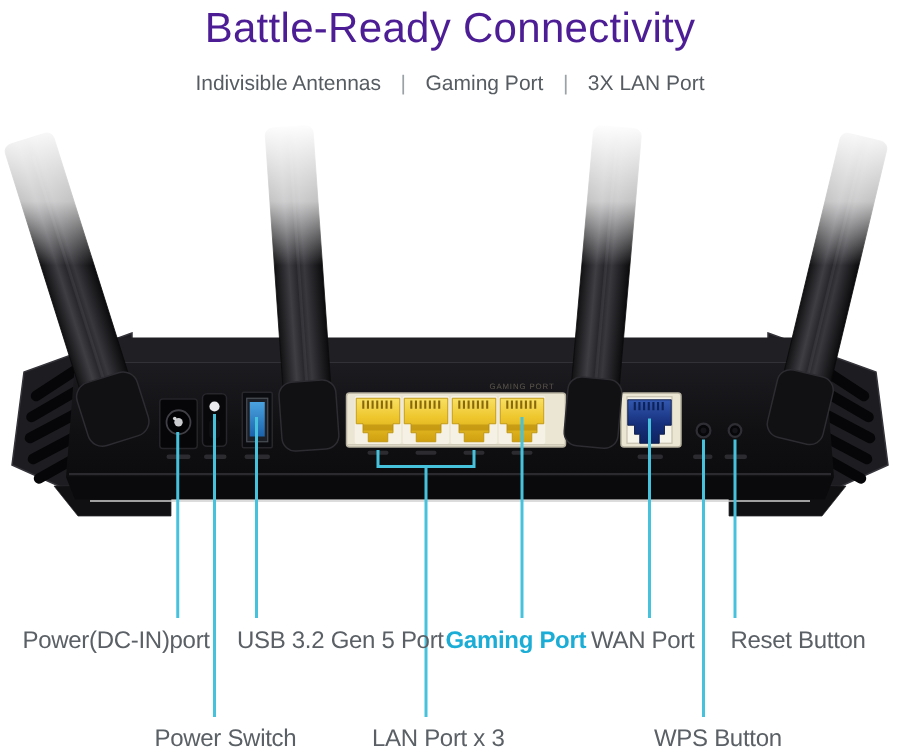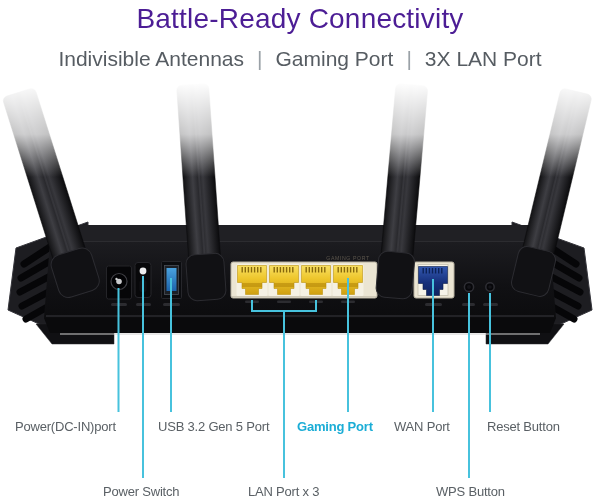--- a/index.html
+++ b/index.html
@@ -7,26 +7,26 @@
     position:relative; width:600px; height:498px; overflow:hidden;
     background:#ffffff; font-family:"Liberation Sans", sans-serif;
   }
   .title {
     position:absolute; top:3px; left:0; width:600px; margin:0;
     text-align:center; font-size:28px; font-weight:400;
     color:#4c1d95; letter-spacing:0.2px;
   }
   .subtitle {
     position:absolute; top:47px; left:0; width:600px;
-    text-align:center; font-size:21px; font-weight:400; color:#565c62;
+    text-align:center; font-size:14px; font-weight:400; color:#565c62;
   }
   .subtitle .sep { color:#9aa1a7; padding:0 13px; }
   svg.art { position:absolute; top:0; left:0; }
   .lbl {
-    position:absolute; font-size:13px; color:#5a6065;
+    position:absolute; font-size:16px; color:#5a6065;
     white-space:nowrap; letter-spacing:-0.2px;
   }
   .lbl.accent { color:#1badd6; font-weight:bold; }
 </style>
 </head>
 <body>
 
 <div class="stage">
 
   <h1 class="title">Battle-Ready Connectivity</h1>

